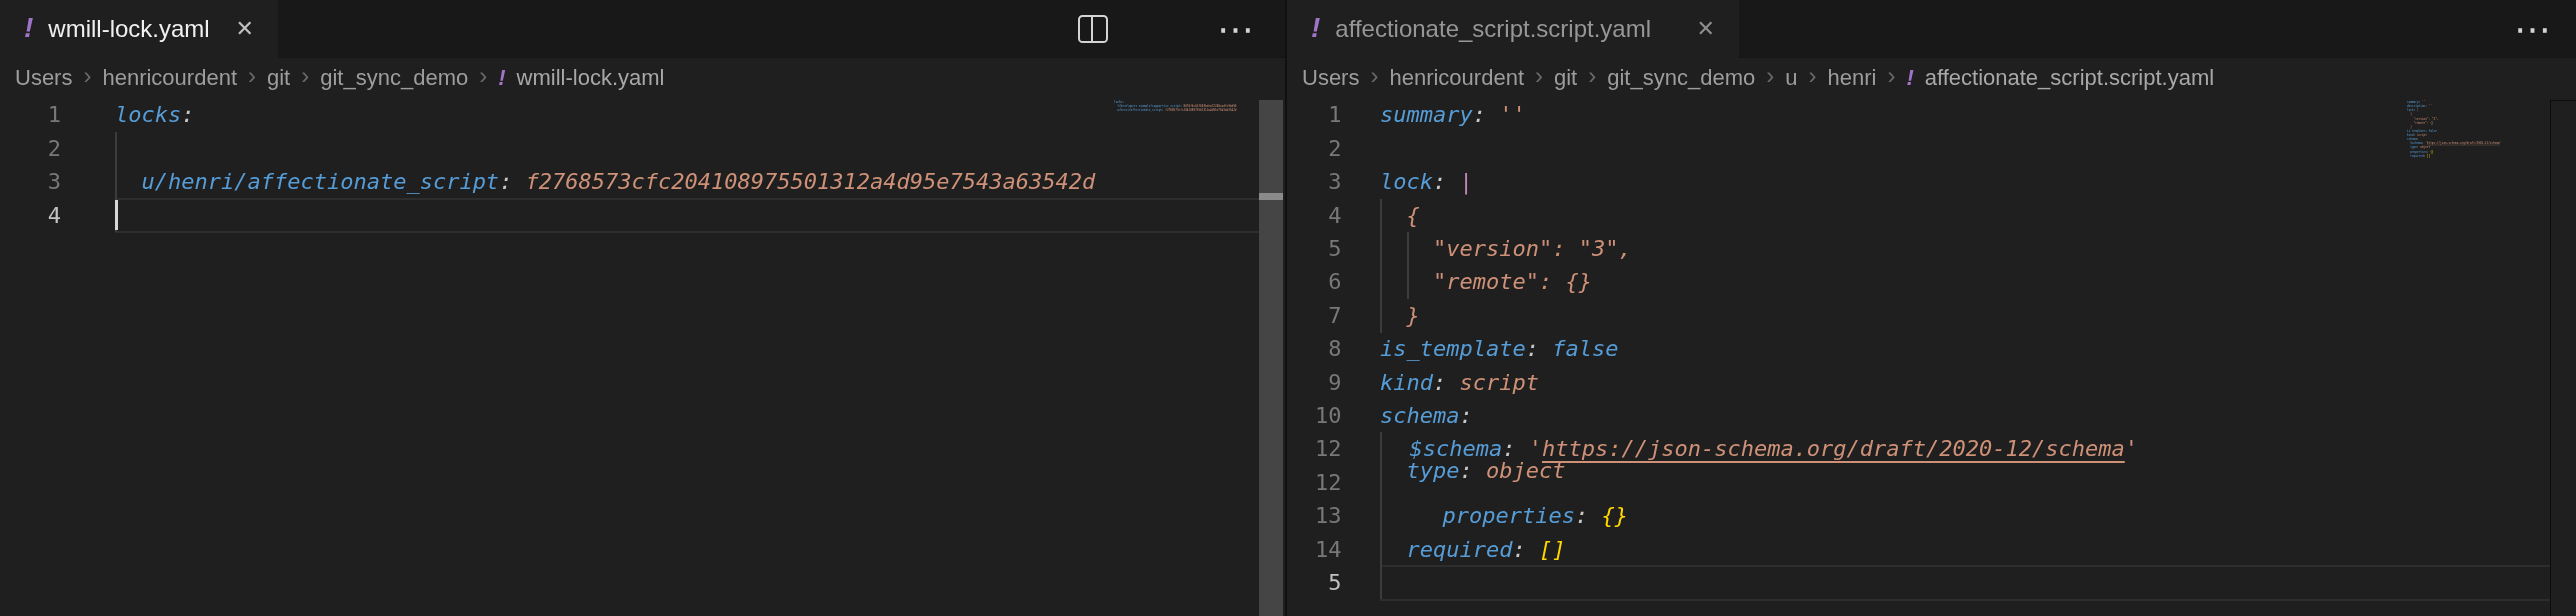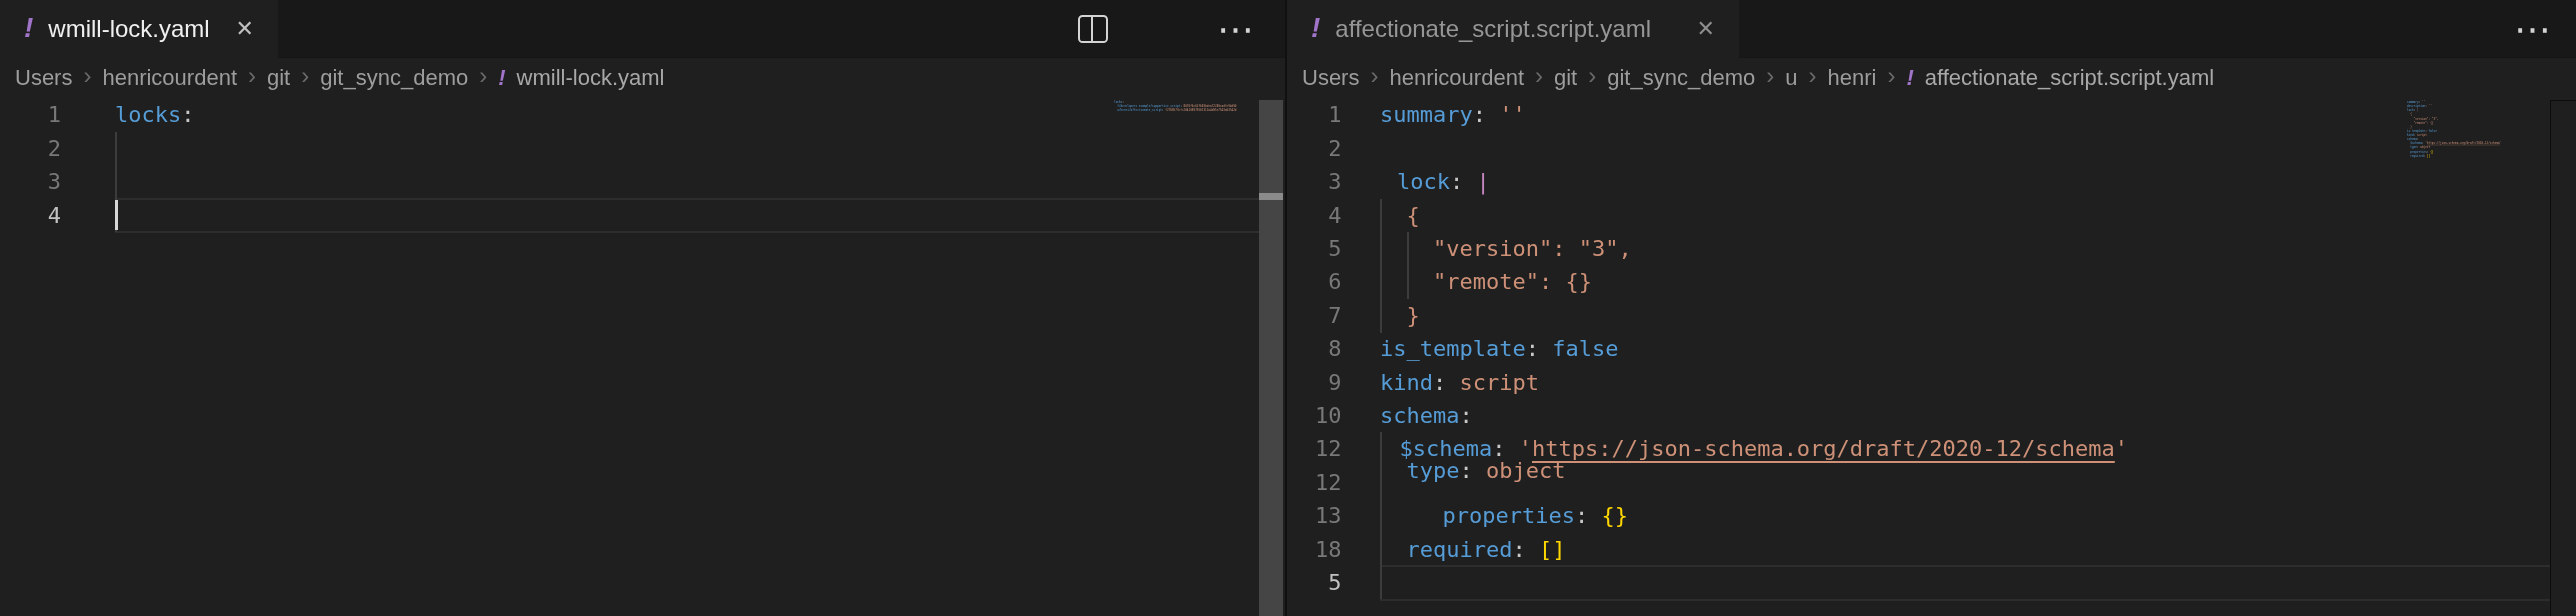--- a/index.html
+++ b/index.html
@@ -35,21 +35,21 @@
   
   .breadcrumbs { position:absolute; top:58px; left:0; right:0; height:40px;
                  display:flex; align-items:center; gap:11px; padding-left:15px;
                  font-size:22px; color:#9d9d9d; white-space:nowrap; }
   .crumb-sep { color:#6a6a6a; font-size:24px; transform:translateY(-1.9px); }
   .crumb-icon { font-weight:bold; font-size:22px; color:#a074c9; font-style:italic; }
   .crumb-file { color:#a8a8a8; }
   .gutter-num { position:absolute; width:61px; text-align:right; color:#787878;
                 font-family:"DejaVu Sans Mono", monospace; font-size:22px; line-height:33px; }
   .gutter-num.active { color:#c2c2c2; }
-  .code-clip { position:absolute; top:0; left:0; height:612px; overflow:hidden; }
+  .code-clip { position:absolute; top:0; left:0; height:612px; overflow:hidden;font-style:italic; }
   .cl { position:absolute; white-space:pre; font-family:"DejaVu Sans Mono", monospace;
         font-size:22px; line-height:33px; color:#cccccc; }
   .tk-key { color:#569cd6; }
   .tk-pun { color:#c8c8c8; }
   .tk-pln { color:#cccccc; }
   .tk-str { color:#ce9178; }
   .tk-kw  { color:#569cd6; }
   .tk-blk { color:#c586c0; }
   .tk-ybr { color:#ffd700; }
   .tk-lnk { color:#ce9178; text-decoration:underline; text-underline-offset:4.6px; }
@@ -100,20 +100,21 @@
         <span>git</span>
         <span class="crumb-sep">›</span>
         <span>git_sync_demo</span>
         <span class="crumb-sep">›</span>
         <span class="crumb-icon">!</span>
         <span class="crumb-file">wmill-lock.yaml</span>
       </nav>
 
     <div class="code-clip" style="width: 1106px;">
         <div class="cl" style="left: 115px; top: 98px;"><span class="tk-key">locks</span><span class="tk-pun">:</span></div>
+        <div class="cl" style="left: 115px; top: 165px;"><span class="tk-pln">  </span><span class="tk-key">u/henri/affectionate_script</span><span class="tk-pun">:</span><span class="tk-pln"> </span><span class="tk-str">f2768573cfc204108975501312a4d95e7543a63542d</span></div>
         <div class="cl" style="left: 115px; top: 199px;"></div>
       </div>
     <div class="gutter-layer">
         <div class="gutter-num" style="left: 0px; top: 98px;">1</div>
         <div class="gutter-num" style="left: 0px; top: 132px;">2</div>
         <div class="gutter-num" style="left: 0px; top: 165px;">3</div>
         <div class="gutter-num active" style="left: 0px; top: 199px;">4</div>
       </div>
     <div class="deco-layer">
         <div class="curline-border" style="left: 115px; width: 1144px; top: 198px;"></div>
@@ -158,49 +159,49 @@
         <span>u</span>
         <span class="crumb-sep">›</span>
         <span>henri</span>
         <span class="crumb-sep">›</span>
         <span class="crumb-icon">!</span>
         <span class="crumb-file">affectionate_script.script.yaml</span>
       </nav>
 
     <div class="code-clip" style="width: 1263px;">
         <div class="cl" style="left: 93px; top: 98px;"><span class="tk-key">summary</span><span class="tk-pun">:</span><span class="tk-pln"> </span><span class="tk-str">''</span></div>
-        <div class="cl" style="left: 110px; top: 165px; text-align: right;"><span class="tk-key">lock</span><span class="tk-pun">:</span><span class="tk-pln"> </span><span class="tk-blk">|</span></div>
+        <div class="cl" style="left: 93px; top: 165px; text-align: right;"><span class="tk-key">lock</span><span class="tk-pun">:</span><span class="tk-pln"> </span><span class="tk-blk">|</span></div>
         <div class="cl" style="left: 93px; top: 199px;"><span class="tk-pln">  </span><span class="tk-str">{</span></div>
         <div class="cl" style="left: 93px; top: 232px;"><span class="tk-pln">    </span><span class="tk-str">"version": "3",</span></div>
         <div class="cl" style="left: 93px; top: 265px;"><span class="tk-pln">    </span><span class="tk-str">"remote": {}</span></div>
         <div class="cl" style="left: 93px; top: 299px;"><span class="tk-pln">  </span><span class="tk-str">}</span></div>
         <div class="cl" style="left: 93px; top: 332px;"><span class="tk-key">is_template</span><span class="tk-pun">:</span><span class="tk-pln"> </span><span class="tk-kw">false</span></div>
         <div class="cl" style="left: 93px; top: 366px;"><span class="tk-key">kind</span><span class="tk-pun">:</span><span class="tk-pln"> </span><span class="tk-str">script</span></div>
         <div class="cl" style="left: 93px; top: 399px;"><span class="tk-key">schema</span><span class="tk-pun">:</span></div>
-        <div class="cl" style="left: 86px; top: 432px; text-align: center;"><span class="tk-pln">  </span><span class="tk-key">$schema</span><span class="tk-pun">:</span><span class="tk-pln"> </span><span class="tk-str">'</span><span class="tk-lnk">https://json-schema.org/draft/2020-12/schema</span><span class="tk-str">'</span></div>
+        <div class="cl" style="left: 96px; top: 432px; text-align: center;"><span class="tk-pln">  </span><span class="tk-key">$schema</span><span class="tk-pun">:</span><span class="tk-pln"> </span><span class="tk-str">'</span><span class="tk-lnk">https://json-schema.org/draft/2020-12/schema</span><span class="tk-str">'</span></div>
         <div class="cl" style="left: 93px; top: 454px;"><span class="tk-pln">  </span><span class="tk-key">type</span><span class="tk-pun">:</span><span class="tk-pln"> </span><span class="tk-str">object</span></div>
         <div class="cl" style="left: 93px; top: 499px; margin-left: 36px;"><span class="tk-pln">  </span><span class="tk-key">properties</span><span class="tk-pun">:</span><span class="tk-pln"> </span><span class="tk-ybr">{}</span></div>
         <div class="cl" style="left: 93px; top: 533px;"><span class="tk-pln">  </span><span class="tk-key">required</span><span class="tk-pun">:</span><span class="tk-pln"> </span><span class="tk-ybr">[]</span></div>
         <div class="cl" style="left: 93px; top: 566px;"></div>
       </div>
     <div class="gutter-layer">
         <div class="gutter-num" style="left: -6.5px; top: 98px;">1</div>
         <div class="gutter-num" style="left: -6.5px; top: 132px;">2</div>
         <div class="gutter-num" style="left: -6.5px; top: 165px;">3</div>
         <div class="gutter-num" style="left: -6.5px; top: 199px;">4</div>
         <div class="gutter-num" style="left: -6.5px; top: 232px;">5</div>
         <div class="gutter-num" style="left: -6.5px; top: 265px;">6</div>
         <div class="gutter-num" style="left: -6.5px; top: 299px;">7</div>
         <div class="gutter-num" style="left: -6.5px; top: 332px;">8</div>
         <div class="gutter-num" style="left: -6.5px; top: 366px;">9</div>
         <div class="gutter-num" style="left: -6.5px; top: 399px;">10</div>
         <div class="gutter-num" style="left: -6.5px; top: 432px;">12</div>
         <div class="gutter-num" style="left: -6.5px; top: 466px;">12</div>
         <div class="gutter-num" style="left: -6.5px; top: 499px;">13</div>
-        <div class="gutter-num" style="left: -6.5px; top: 533px;">18</div>
+        <div class="gutter-num" style="left: -6.5px; top: 533px;">14</div>
         <div class="gutter-num active" style="left: -6.5px; top: 566px;">5</div>
       </div>
     <div class="deco-layer">
         <div class="curline-border" style="left: 93px; width: 1170px; top: 565px;"></div>
         <div class="curline-border" style="left: 93px; width: 1170px; top: 599px;"></div>
         <div class="guide" style="left: 93px; top: 199px; height: 134px;"></div>
         <div class="guide" style="left: 120px; top: 232px; height: 67px;"></div>
         <div class="guide" style="left: 93px; top: 432px; height: 167px;"></div>
       </div>
 

